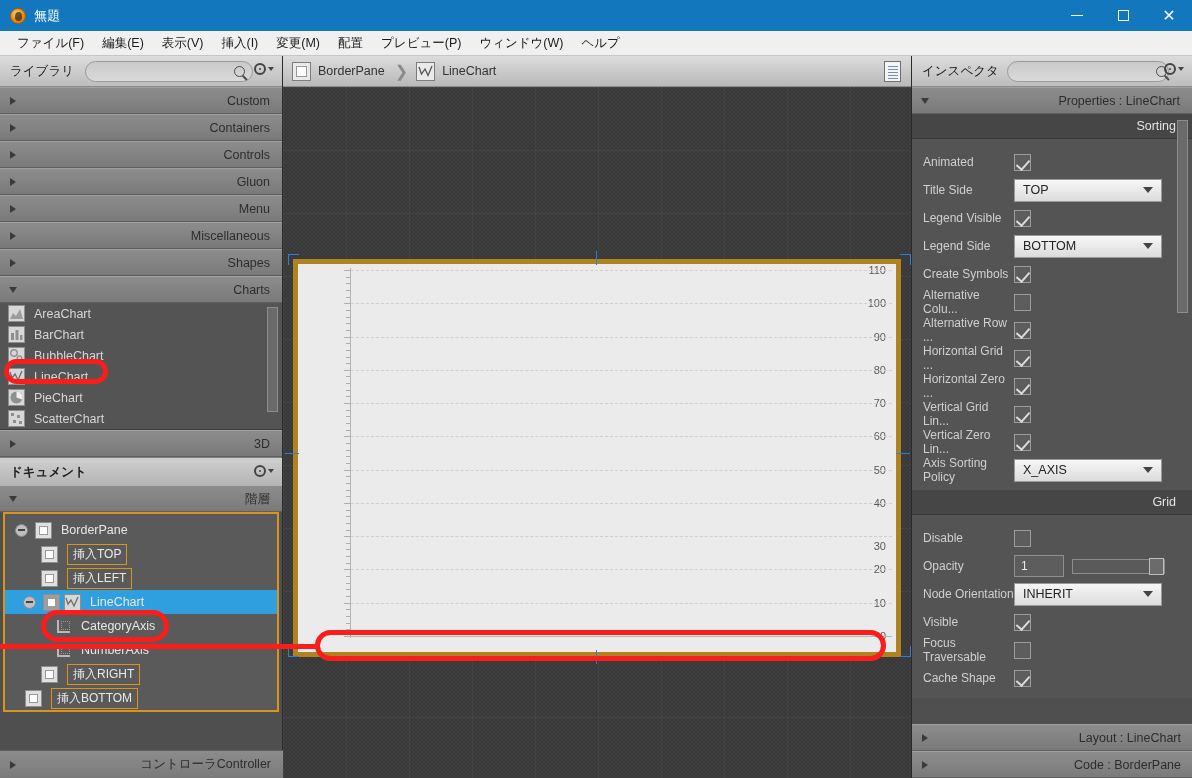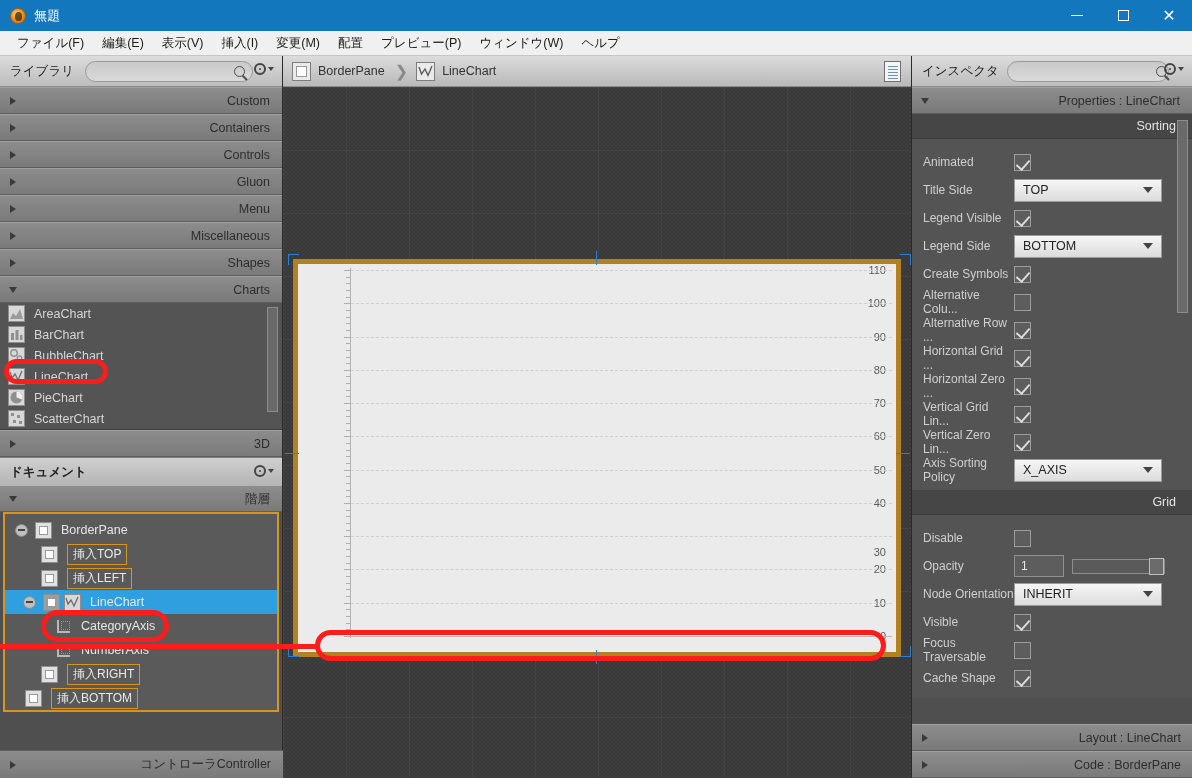--- a/index.html
+++ b/index.html
@@ -541,21 +541,21 @@
               <div class="tickmark minor" style="top: 325.418px;"></div>
               <div class="tickmark minor" style="top: 318.764px;"></div>
               <div class="tickmark minor" style="top: 312.109px;"></div>
               <div class="ytick" style="top: 305.455px;">20</div>
               <div class="tickmark" style="top: 305.455px;"></div>
               <div class="gridline" style="top: 305.455px;"></div>
               <div class="tickmark minor" style="top: 298.8px;"></div>
               <div class="tickmark minor" style="top: 292.145px;"></div>
               <div class="tickmark minor" style="top: 285.491px;"></div>
               <div class="tickmark minor" style="top: 278.836px;"></div>
-              <div class="ytick" style="top: 288px;">30</div>
+              <div class="ytick" style="top: 282px;">30</div>
               <div class="tickmark" style="top: 272.182px;"></div>
               <div class="gridline" style="top: 272.182px;"></div>
               <div class="tickmark minor" style="top: 265.527px;"></div>
               <div class="tickmark minor" style="top: 258.873px;"></div>
               <div class="tickmark minor" style="top: 252.218px;"></div>
               <div class="tickmark minor" style="top: 245.564px;"></div>
               <div class="ytick" style="top: 238.909px;">40</div>
               <div class="tickmark" style="top: 238.909px;"></div>
               <div class="gridline" style="top: 238.909px;"></div>
               <div class="tickmark minor" style="top: 232.255px;"></div>

